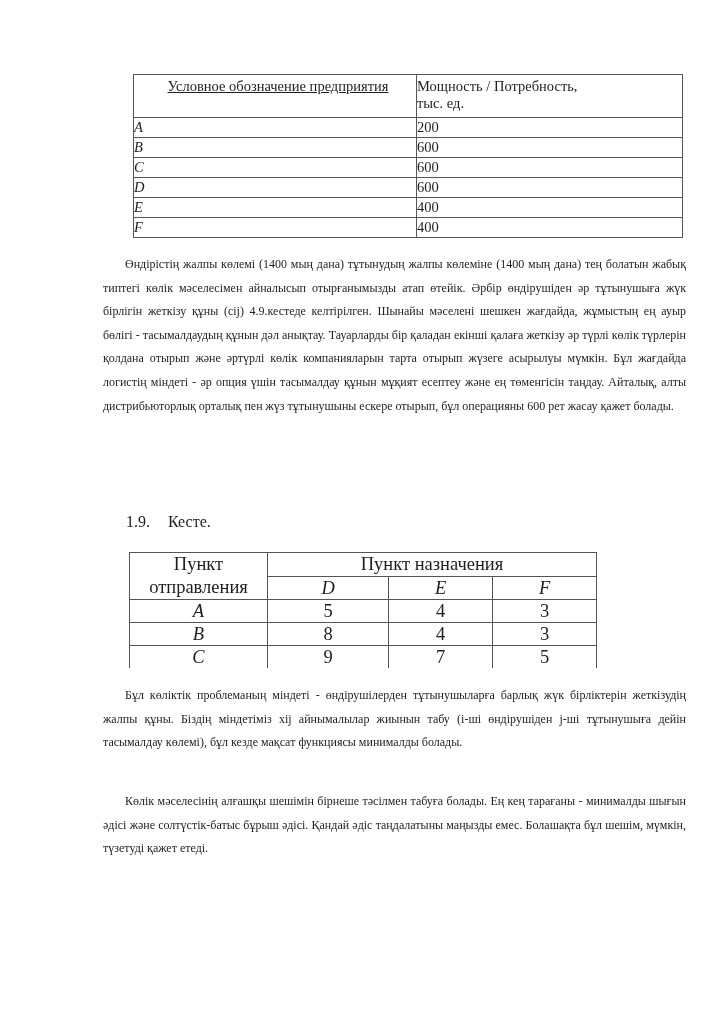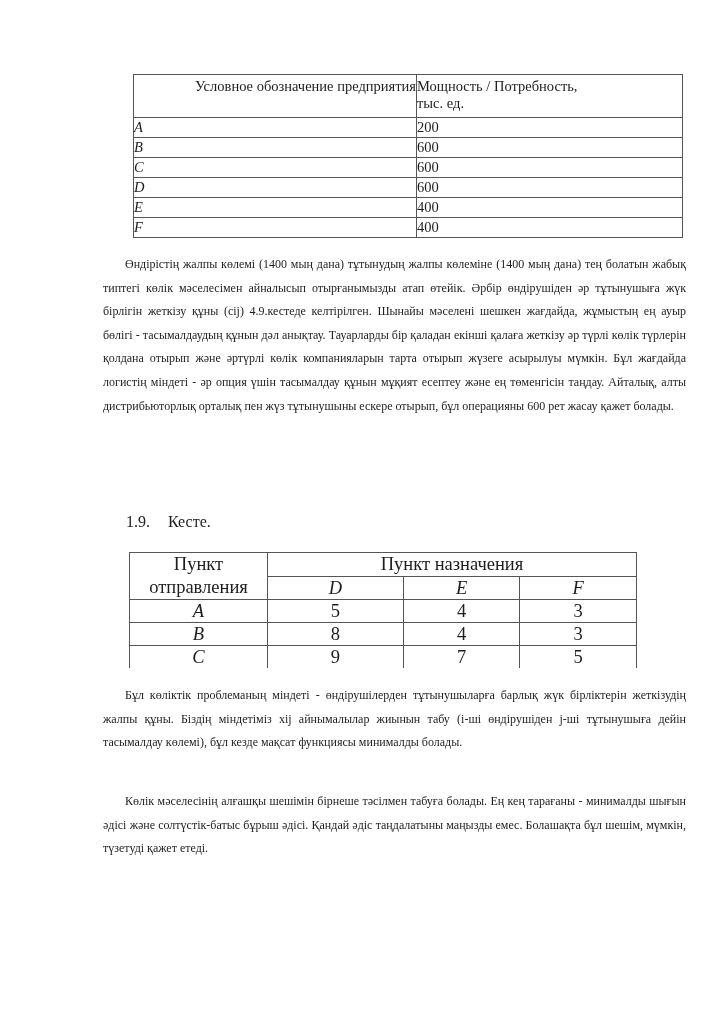--- a/index.html
+++ b/index.html
@@ -15,37 +15,37 @@
     position: absolute; left: 133px; top: 74px; width: 550px;
     border-collapse: collapse; font-size: 14.5px; line-height: 1;
   }
   .t1 td {
     border: 1px solid #555; padding: 0; height: 19px;
     vertical-align: middle;
   }
   .t1 tr.hdr td { height: 39px; vertical-align: top; padding-top: 3px; line-height: 17px; }
   .t1 tr.row td { border-top: 1.5px solid #222; }
   .t1 td.c1 { width: 276px; }
-  .t1 td.hdr-c1 { text-align: right; padding-left: 6px; }
+  .t1 td.hdr-c1 { text-align: center; padding-left: 6px; text-decoration: underline; }
   .it { font-style: italic; }
 
   
   .para {
     position: absolute; left: 103px; width: 583px;
     font-size: 12px; line-height: 23.6px; text-align: justify;
     text-indent: 22px; margin: 0;
   }
   .caption {
     position: absolute; left: 126px; top: 511px; font-size: 16px; line-height: 22px;
   }
   .caption .num { display: inline-block; width: 42px; }
 
   
   .t2 {
-    position: absolute; left: 129px; top: 552px; width: 508px;
+    position: absolute; left: 129px; top: 552px; width: 468px;
     border-collapse: collapse; font-size: 18.5px; line-height: 1;
   }
   .t2 td { border: 1px solid #555; text-align: center; padding: 0; height: 22px; vertical-align: middle; }
   .t2 td.c0 { width: 137px; }
   .t2 td.sub { height: 22px; }
   .t2 tr.last td { border-bottom: none; }
   .t2 tr.thick td { border-top: 1.5px solid #222; }
   .t2 .hdr-first { line-height: 23px; vertical-align: middle; }
 </style>
 </head>

